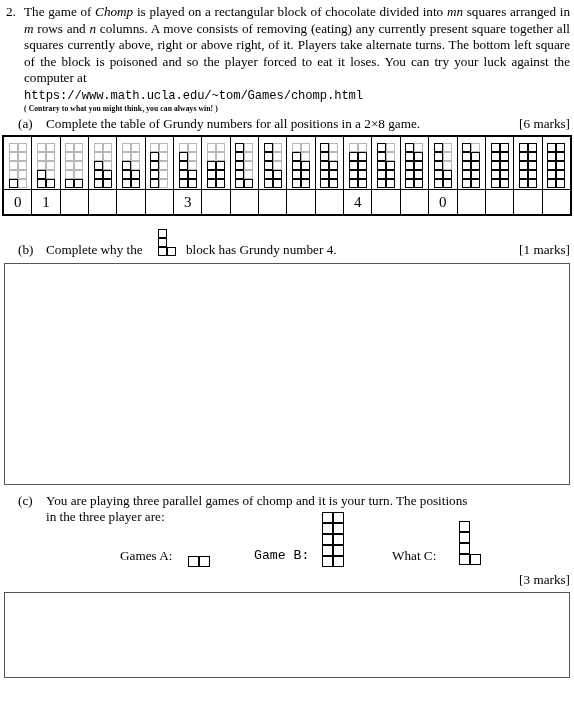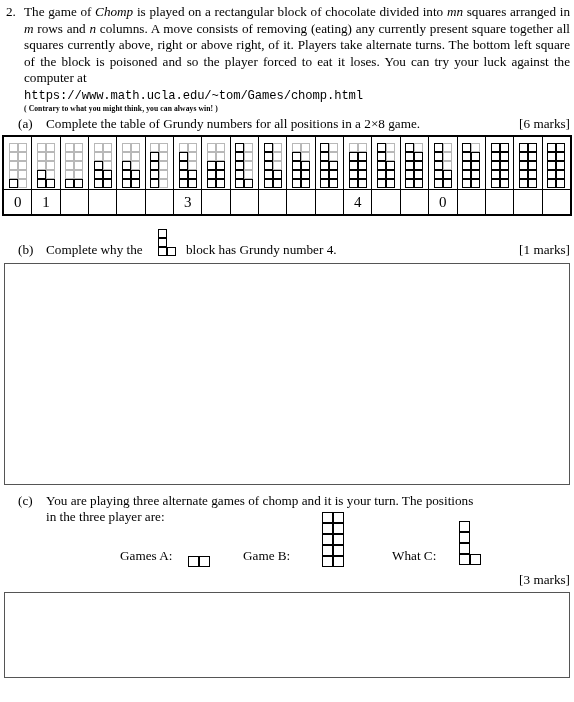--- a/index.html
+++ b/index.html
@@ -643,27 +643,27 @@
 
 <span class="part-label" style="left:18px; top:242px;">(b)</span>
 <span class="part-label" style="left:46px; top:242px;">Complete why the</span>
 <span class="game-shape" id="pb-shape" style="left:158px; top:229px;"><span class="block" style="width: 18px; height: 27px;"><span class="cellsq solid" style="width: 9px; height: 9px; left: 0px; bottom: 0px;"></span><span class="cellsq solid" style="width: 9px; height: 9px; left: 9px; bottom: 0px;"></span><span class="cellsq solid" style="width: 9px; height: 9px; left: 0px; bottom: 9px;"></span><span class="cellsq solid" style="width: 9px; height: 9px; left: 0px; bottom: 18px;"></span></span></span>
 <span class="part-label" style="left:186px; top:242px;">block has Grundy number 4.</span>
 <span class="marks" style="top:242px;">[1 marks]</span>
 
 <div class="answer-box" style="left:4px; top:263px; width:566px; height:222px;"></div>
 
 <span class="part-label" style="left:18px; top:493px;">(c)</span>
-<span class="part-label" style="left:46px; top:493px; width:524px;">You are playing three alternate games of chomp and it is your turn.  The positions</span>
+<span class="part-label" style="left:46px; top:493px; width:524px;">You are playing three parallel games of chomp and it is your turn.  The positions</span>
 <span class="part-label" style="left:46px; top:509px;">in the three player are:</span>
 
 <span class="game-label" style="left:120px; top:548px;">Games A:</span>
 <span class="game-shape" id="gc-0" style="left:188px; top:549px;"><span class="block" style="width: 22px; height: 11px;"><span class="cellsq solid" style="width: 11px; height: 11px; left: 0px; bottom: 0px;"></span><span class="cellsq solid" style="width: 11px; height: 11px; left: 11px; bottom: 0px;"></span></span></span>
 
-<span class="game-label" style="left:243px; top:548px;">Game B:</span>
+<span class="game-label" style="left:254px; top:548px;font-family:Liberation Mono, monospace;">Game B:</span>
 <span class="game-shape" id="gc-1" style="left:322px; top:512px;"><span class="block" style="width: 22px; height: 55px;"><span class="cellsq solid" style="width: 11px; height: 11px; left: 0px; bottom: 0px;"></span><span class="cellsq solid" style="width: 11px; height: 11px; left: 11px; bottom: 0px;"></span><span class="cellsq solid" style="width: 11px; height: 11px; left: 0px; bottom: 11px;"></span><span class="cellsq solid" style="width: 11px; height: 11px; left: 11px; bottom: 11px;"></span><span class="cellsq solid" style="width: 11px; height: 11px; left: 0px; bottom: 22px;"></span><span class="cellsq solid" style="width: 11px; height: 11px; left: 11px; bottom: 22px;"></span><span class="cellsq solid" style="width: 11px; height: 11px; left: 0px; bottom: 33px;"></span><span class="cellsq solid" style="width: 11px; height: 11px; left: 11px; bottom: 33px;"></span><span class="cellsq solid" style="width: 11px; height: 11px; left: 0px; bottom: 44px;"></span><span class="cellsq solid" style="width: 11px; height: 11px; left: 11px; bottom: 44px;"></span></span></span>
 
 <span class="game-label" style="left:392px; top:548px;">What C:</span>
 <span class="game-shape" id="gc-2" style="left:459px; top:521px;"><span class="block" style="width: 22px; height: 44px;"><span class="cellsq solid" style="width: 11px; height: 11px; left: 0px; bottom: 0px;"></span><span class="cellsq solid" style="width: 11px; height: 11px; left: 11px; bottom: 0px;"></span><span class="cellsq solid" style="width: 11px; height: 11px; left: 0px; bottom: 11px;"></span><span class="cellsq solid" style="width: 11px; height: 11px; left: 0px; bottom: 22px;"></span><span class="cellsq solid" style="width: 11px; height: 11px; left: 0px; bottom: 33px;"></span></span></span>
 
 <span class="part-label" style="left:46px; top:596px;">What is your best move, and why?</span>
 <span class="marks" style="top:572px;">[3 marks]</span>
 
 <div class="answer-box" style="left:4px; top:592px; width:566px; height:86px;"></div>
 

